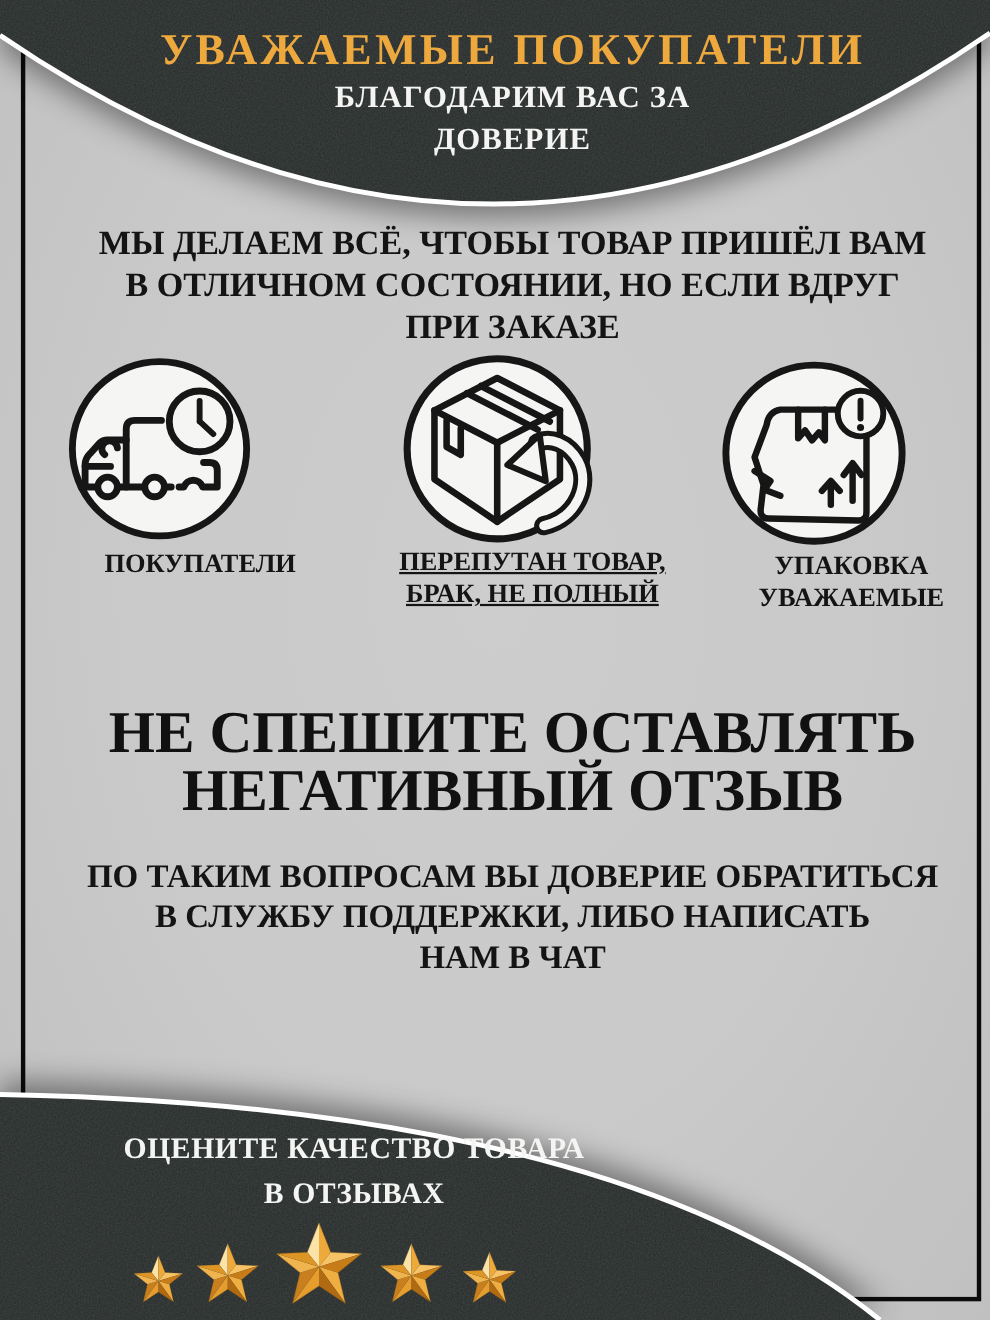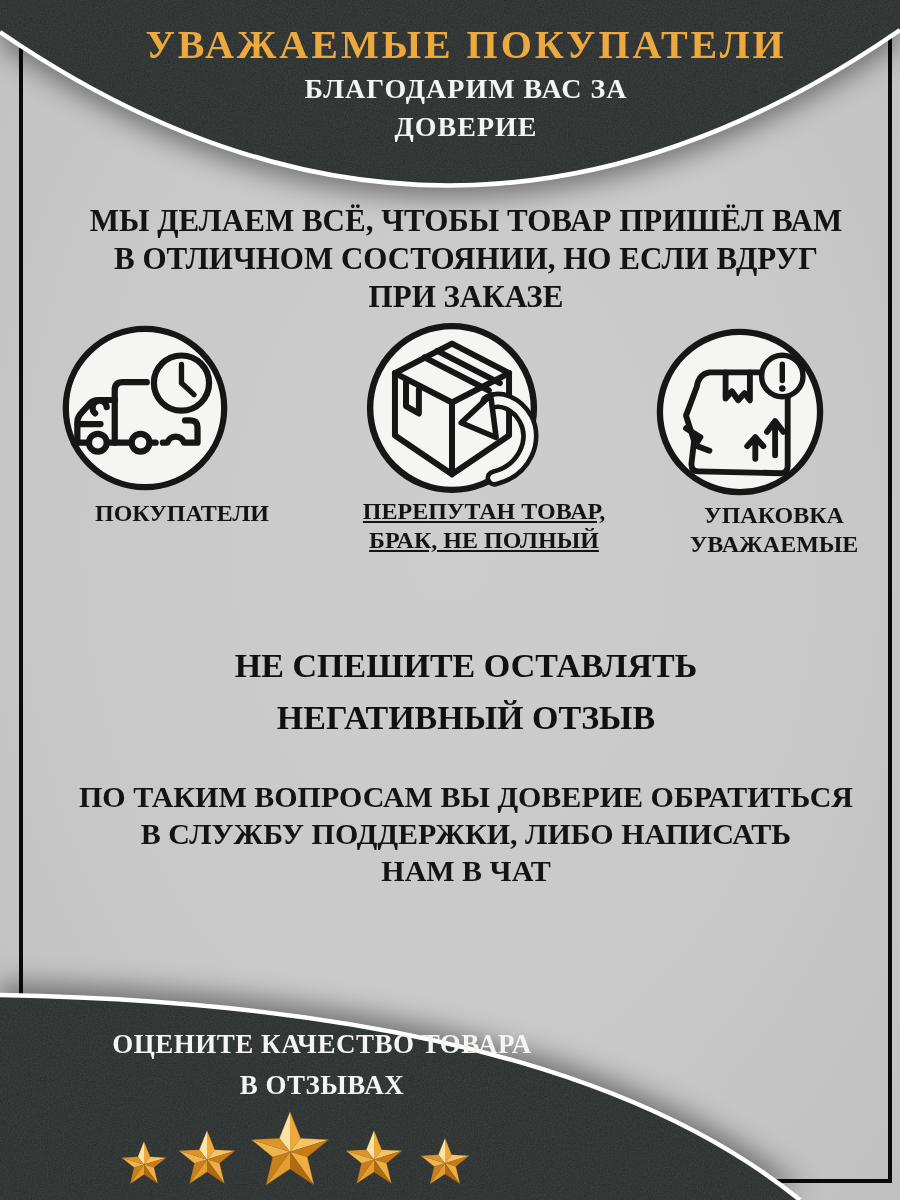--- a/index.html
+++ b/index.html
@@ -32,21 +32,21 @@
     left:0;right:0;top:202px;font-size:31px;line-height:38px;color:#141414;
   }
   .issue-icon-svg{position:absolute;z-index:2;}
   .issue-label{
     font-size:24px;line-height:29px;color:#141414;white-space:normal;
   }
   .lbl-1{left:36px;top:499px;width:228px;}
   .lbl-2{left:330px;top:497px;width:244px;text-decoration:underline;}
   .lbl-3{left:628px;top:501px;width:228px;}
   .warning{
-    left:0;right:0;top:640px;font-size:34px;line-height:52px;color:#111111;
+    left:0;right:0;top:640px;font-size:54px;line-height:52px;color:#111111;
   }
   .support{
     left:0;right:0;top:778px;font-size:30px;line-height:37px;color:#141414;
   }
   .footer-text{
     left:28px;top:1024px;width:524px;font-size:27px;line-height:41px;
     color:#f4f4f2;z-index:6;white-space:normal;letter-spacing:0.5px;
   }
   .star{position:absolute;z-index:7;}
   .hidden-defs{position:absolute;width:0;height:0;overflow:hidden;}

